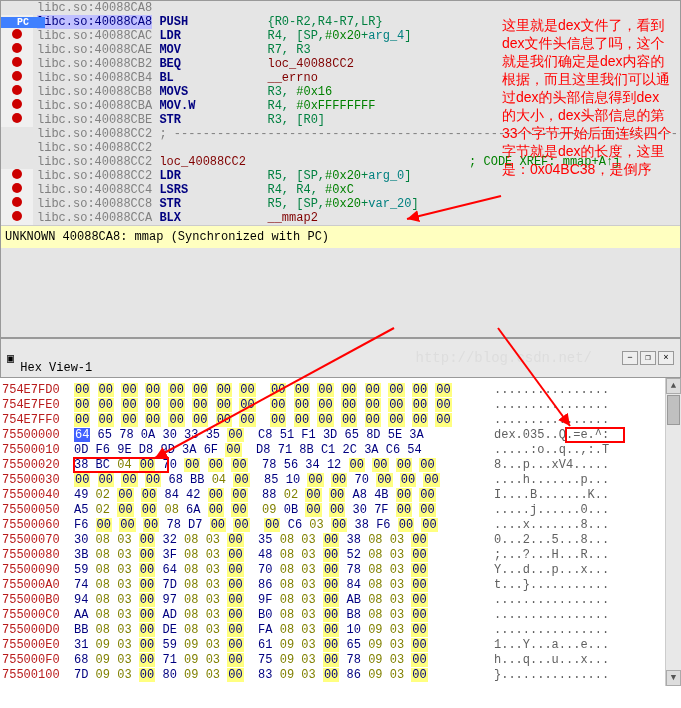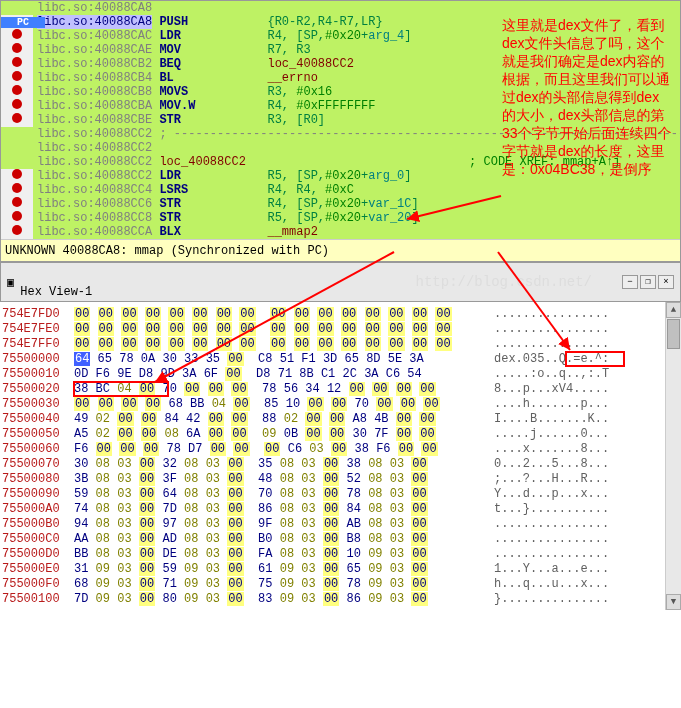--- a/index.html
+++ b/index.html
@@ -1,18 +1,18 @@
 <!DOCTYPE html>
 <html><head>
 <meta charset="utf-8">
 <style>
 * { margin: 0; padding: 0; box-sizing: border-box; }
 body { font-family: 'Courier New', monospace; font-size: 12px; background: #fff; width: 681px; }
 .pane { border: 1px solid #999; position: relative; }
-.disasm { background: #bef264; height: 262px; overflow: hidden; }
+.disasm { background: #e5e5e5; height: 338px; overflow: hidden; }
 .disasm-row { display: flex; height: 14px; white-space: pre; align-items: center; }
 .gutter { width: 32px; background: #f0f0f0; text-align: center; color: #888; flex-shrink: 0; position: relative; }
 .pc-mark { background: #4080ff; color: #fff; font-weight: bold; font-size: 10px; padding: 0 16px; }
 .bp-dot { width: 10px; height: 10px; background: #c00; border-radius: 50%; display: inline-block; }
 .code { flex: 1; padding-left: 4px; }
 .addr { color: #808080; }
 .addr-hl { background: #c0c0ff; color: #000080; }
 .mnem { color: #000080; font-weight: bold; }
 .reg { color: #008040; }
 .num { color: #008000; }
@@ -55,21 +55,20 @@
       <div class="disasm-row"><div class="gutter"><span class="bp-dot"></span></div><div class="code"><span class="addr">libc.so:40088CB2</span> <span class="mnem">BEQ     </span>       <span class="reg"><span class="loc">loc_40088CC2</span></span></div></div>
       <div class="disasm-row"><div class="gutter"><span class="bp-dot"></span></div><div class="code"><span class="addr">libc.so:40088CB4</span> <span class="mnem">BL      </span>       <span class="reg"><span class="loc">__errno</span></span></div></div>
       <div class="disasm-row"><div class="gutter"><span class="bp-dot"></span></div><div class="code"><span class="addr">libc.so:40088CB8</span> <span class="mnem">MOVS    </span>       <span class="reg">R3, <span class="num">#0x16</span></span></div></div>
       <div class="disasm-row"><div class="gutter"><span class="bp-dot"></span></div><div class="code"><span class="addr">libc.so:40088CBA</span> <span class="mnem">MOV.W   </span>       <span class="reg">R4, <span class="num">#0xFFFFFFFF</span></span></div></div>
       <div class="disasm-row"><div class="gutter"><span class="bp-dot"></span></div><div class="code"><span class="addr">libc.so:40088CBE</span> <span class="mnem">STR     </span>       <span class="reg">R3, [R0]</span></div></div>
       <div class="disasm-row"><div class="gutter"></div><div class="code"><span class="addr">libc.so:40088CC2</span> <span class="comment">; ---------------------------------------------------------------------------</span></div></div>
       <div class="disasm-row"><div class="gutter"></div><div class="code"><span class="addr">libc.so:40088CC2</span> </div></div>
       <div class="disasm-row"><div class="gutter"></div><div class="code"><span class="addr">libc.so:40088CC2</span> <span class="loc">loc_40088CC2</span><span style="color:#808080">                               </span><span class="xref">; CODE XREF: mmap+A↑j</span></div></div>
       <div class="disasm-row"><div class="gutter"><span class="bp-dot"></span></div><div class="code"><span class="addr">libc.so:40088CC2</span> <span class="mnem">LDR     </span>       <span class="reg">R5, [SP,<span class="num">#0x20</span>+<span class="argvar">arg_0</span>]</span></div></div>
       <div class="disasm-row"><div class="gutter"><span class="bp-dot"></span></div><div class="code"><span class="addr">libc.so:40088CC4</span> <span class="mnem">LSRS    </span>       <span class="reg">R4, R4, <span class="num">#0xC</span></span></div></div>
-      <div class="disasm-row"><div class="gutter"><span class="bp-dot"></span></div><div class="code"><span class="addr">libc.so:40088CC6</span> <span class="mnem">STR     </span>       <span class="reg">R4, [SP,<span class="num">#0x20</span>+<span class="argvar">var_1C</span>]</span></div></div>
       <div class="disasm-row"><div class="gutter"><span class="bp-dot"></span></div><div class="code"><span class="addr">libc.so:40088CC8</span> <span class="mnem">STR     </span>       <span class="reg">R5, [SP,<span class="num">#0x20</span>+<span class="argvar">var_20</span>]</span></div></div>
       <div class="disasm-row"><div class="gutter"><span class="bp-dot"></span></div><div class="code"><span class="addr">libc.so:40088CCA</span> <span class="mnem">BLX     </span>       <span class="reg"><span class="loc">__mmap2</span></span></div></div>
     </div>
   <div class="annot">这里就是dex文件了，看到dex文件头信息了吗，这个就是我们确定是dex内容的根据，而且这里我们可以通过dex的头部信息得到dex的大小，dex头部信息的第33个字节开始后面连续四个字节就是dex的长度，这里是：0x04BC38，是倒序</div>
   <svg class="arrow" style="left:0;top:0;width:681px;height:346px">
     <defs>
         <marker id="ah1" markerWidth="8" markerHeight="8" refX="6" refY="3" orient="auto">
           <path d="M0,0 L6,3 L0,6 Z" fill="#ff0000"></path>
         </marker>
       </defs>

